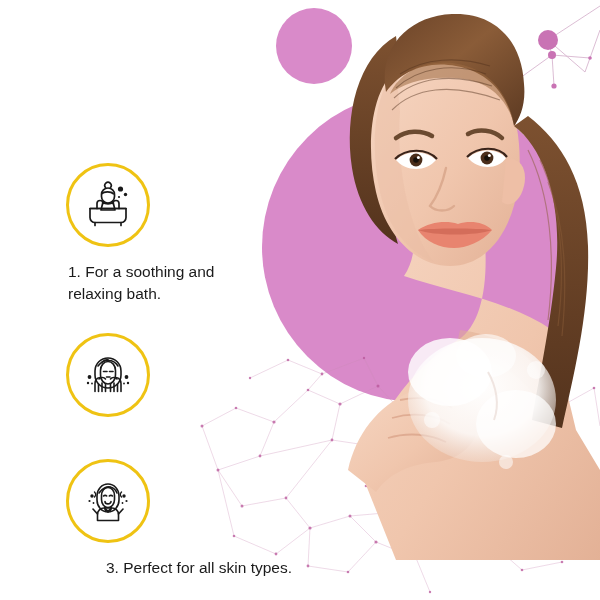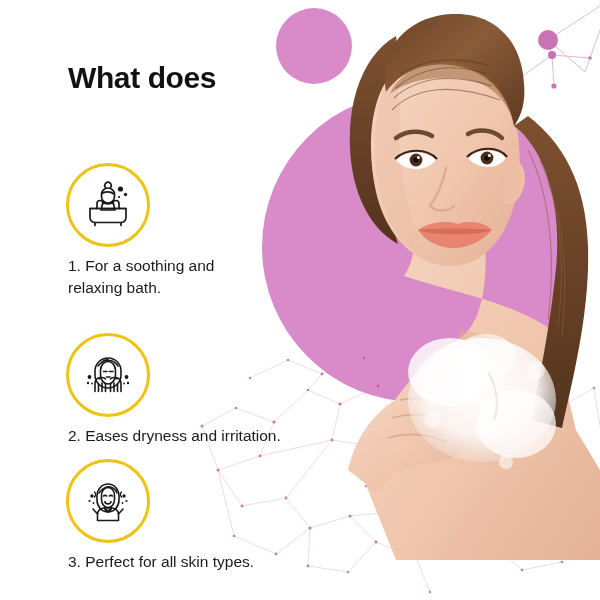--- a/index.html
+++ b/index.html
@@ -64,36 +64,36 @@
     line-height:1.18;
     font-weight:bold;
     color:#121212;
     letter-spacing:-0.4px;
   }
   .headline .l2 { display:block; }
 
   .feature { position:absolute; left:0; width:300px; }
   .feature-1 { top:163px; }
   .feature-2 { top:333px; }
-  .feature-3 { top:459px; }
+  .feature-3 { top:459px;text-align:center; }
 
   .icon-ring {
     width:84px; height:84px;
     margin-left:66px;
     border-radius:50%;
     border:3px solid #efc313;
     display:flex;
     align-items:center;
     justify-content:center;
     background:#ffffff;
   }
   .icon-ring svg { display:block; }
 
   .feature-text {
-    margin-top:8px;
+    margin-top:14px;
     padding-left:68px;
     font-size:15.5px;
     line-height:1.42;
     color:#1b1b1b;
     font-weight:normal;
     white-space:pre-line;
     width:300px;
   }
   .feature-2 .feature-text,
   .feature-3 .feature-text { width:330px; }
@@ -311,21 +311,20 @@
         <circle cx="132" cy="420" r="8"></circle>
         <circle cx="206" cy="462" r="7"></circle>
       </g>
       <path d="M188 372 C196 386 200 404 194 420" stroke="#e9dcd6" stroke-width="2" fill="none" opacity="0.7"></path>
     </g>
   </svg>
 
   <div class="content">
 
     <h1 class="headline">
-      <span>What does</span>
     </h1>
 
     <div class="feature feature-1">
       <div class="icon-ring">
         <svg width="50" height="50" viewBox="0 0 50 50">
           <g stroke="#1a1a1a" stroke-width="1.7" fill="none" stroke-linecap="round" stroke-linejoin="round">
 
             <path d="M22.5 7.5 a3.2 3.2 0 1 1 5 0"></path>
 
             <path d="M18.5 14.5 a6.5 6.5 0 0 1 13 0 v2 a6.5 6.5 0 0 1 -13 0 z"></path>
@@ -387,21 +386,20 @@
           <g fill="#1a1a1a">
             <circle cx="6.5" cy="27" r="1.9"></circle>
             <circle cx="5" cy="33" r="1.2"></circle>
             <circle cx="9" cy="33.5" r="0.9"></circle>
             <circle cx="43.5" cy="27" r="1.9"></circle>
             <circle cx="45" cy="33" r="1.2"></circle>
             <circle cx="41" cy="33.5" r="0.9"></circle>
           </g>
         </svg>
       </div>
-      <div class="feature-text">2. Eases dryness and irritation.</div>
     </div>
 
     <div class="feature feature-3">
       <div class="icon-ring">
         <svg width="50" height="50" viewBox="0 0 50 50">
           <g stroke="#1a1a1a" stroke-width="1.6" fill="none" stroke-linecap="round" stroke-linejoin="round">
 
             <path d="M14 20 a11 12 0 0 1 22 0 v4 a11 12 0 0 1 -22 0 z"></path>
 
             <path d="M18.5 19.5 a6.5 8 0 0 1 13 0 v4 a6.5 8 0 0 1 -13 0 z"></path>

